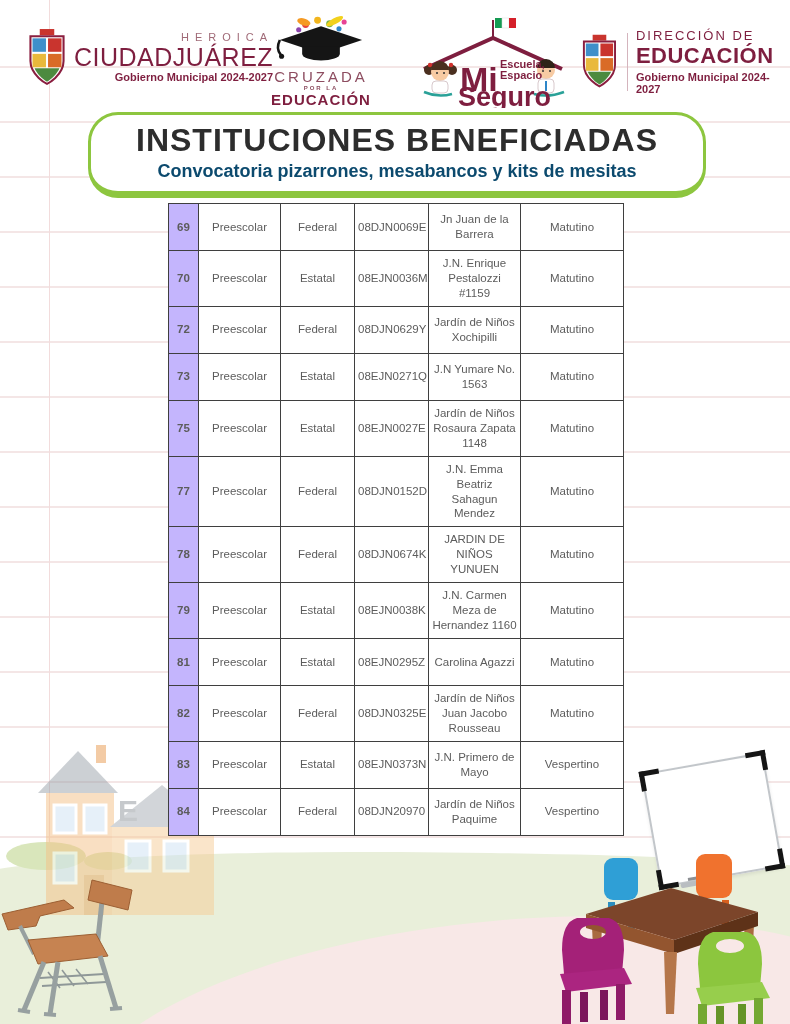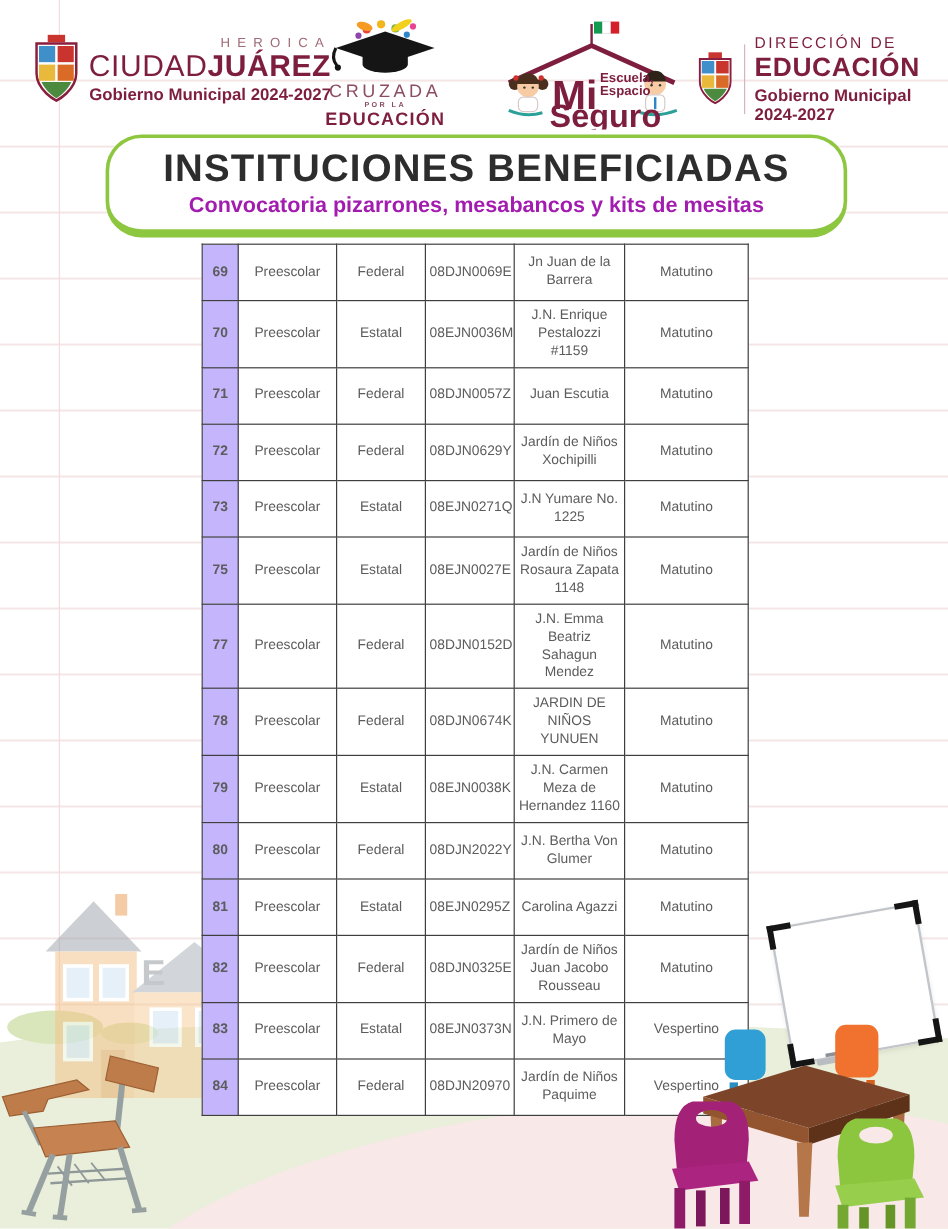--- a/index.html
+++ b/index.html
@@ -19,37 +19,37 @@
   .bush.b1{left:6px;top:842px;width:80px;height:28px;}
   .bush.b2{left:84px;top:852px;width:48px;height:18px;}
   .building{position:absolute;left:30px;top:735px;opacity:.5;}
   
   .logo{position:absolute;display:flex;align-items:center;color:var(--maroon);}
   .logo-cj{left:26px;top:28px;}
   .logo-cj .txt{margin-left:6px;line-height:1.05;text-align:right;}
   .heroica{font-size:11px;letter-spacing:6px;font-weight:500;color:#a06a77;}
   .cjline{font-size:25px;letter-spacing:.5px;}
   .cjline .lite{font-weight:300;}
-  .cjline .bold{font-weight:700;}
-  .gobline{font-size:14px;font-weight:700;margin-top:2px;}
+  .cjline .bold{font-weight:400;}
+  .gobline{font-size:11px;font-weight:700;margin-top:2px;}
   .logo-cruzada{left:246px;top:14px;width:150px;flex-direction:column;text-align:right;}
   .cruzada-t1{font-size:15px;letter-spacing:3px;font-weight:500;color:#8d4d60;margin-top:2px;}
   .cruzada-t2{font-size:6px;letter-spacing:2px;font-weight:700;color:#8d4d60;}
   .cruzada-t3{font-size:15px;font-weight:800;letter-spacing:1px;}
   .logo-mies{left:418px;top:12px;}
   .logo-dir{left:580px;top:28px;}
   .logo-dir .divider{width:1px;height:58px;background:#d4b4bd;margin:0 8px;}
   .dir1{font-size:13px;letter-spacing:2px;font-weight:500;}
   .dir2{font-size:22px;font-weight:800;letter-spacing:.5px;}
   
   .banner{position:absolute;left:88px;top:112px;width:612px;height:76px;background:#fff;
           border:3px solid var(--green);border-bottom:7px solid var(--green);border-radius:30px;
           display:flex;flex-direction:column;align-items:center;justify-content:center;}
   .banner .t{font-size:32px;font-weight:800;letter-spacing:1px;color:#2d2d2d;line-height:1.05;}
-  .banner .s{font-size:18px;font-weight:700;color:#a21caf;margin-top:3px;}
+  .banner .s{font-size:18px;font-weight:700;color:#0c4a6e;margin-top:3px;}
   
   table.benef{position:absolute;left:168px;top:203px;width:455px;border-collapse:collapse;
               background:#fff;table-layout:fixed;}
   table.benef td{border:1.4px solid #3f3f3f;text-align:center;vertical-align:middle;
                  font-size:11.5px;color:#5c5c5c;padding:5px 3px;line-height:1.3;height:36px;}
   td.c-num{background:#c4b5fd;font-weight:700;font-size:12px;color:#1d1d1d;}
   td.c-cct{font-size:10.5px;color:#6f6f6f;}
   td.c-name{color:#4f4f4f;}
   
   .whiteboard{position:absolute;left:650px;top:762px;width:120px;height:112px;background:#fff;
@@ -202,44 +202,36 @@
 
     <tr>
       <td class="c-num">70</td>
       <td>Preescolar</td>
       <td>Estatal</td>
       <td class="c-cct">08EJN0036M</td>
       <td class="c-name">J.N. Enrique Pestalozzi #1159</td>
       <td>Matutino</td>
     </tr>
 
-    <tr>
-      <td class="c-num">71</td>
-      <td>Preescolar</td>
-      <td>Federal</td>
-      <td class="c-cct">08DJN0057Z</td>
-      <td class="c-name">Juan Escutia</td>
-      <td>Matutino</td>
-    </tr>
 
     <tr>
       <td class="c-num">72</td>
       <td>Preescolar</td>
       <td>Federal</td>
       <td class="c-cct">08DJN0629Y</td>
       <td class="c-name">Jardín de Niños Xochipilli</td>
       <td>Matutino</td>
     </tr>
 
     <tr>
       <td class="c-num">73</td>
       <td>Preescolar</td>
       <td>Estatal</td>
       <td class="c-cct">08EJN0271Q</td>
-      <td class="c-name">J.N Yumare No. 1225</td>
+      <td class="c-name">J.N Yumare No. 1563</td>
       <td>Matutino</td>
     </tr>
 
 
     <tr>
       <td class="c-num">75</td>
       <td>Preescolar</td>
       <td>Estatal</td>
       <td class="c-cct">08EJN0027E</td>
       <td class="c-name">Jardín de Niños Rosaura Zapata 1148</td>
@@ -267,28 +259,20 @@
 
     <tr>
       <td class="c-num">79</td>
       <td>Preescolar</td>
       <td>Estatal</td>
       <td class="c-cct">08EJN0038K</td>
       <td class="c-name">J.N. Carmen Meza de Hernandez 1160</td>
       <td>Matutino</td>
     </tr>
 
-    <tr>
-      <td class="c-num">80</td>
-      <td>Preescolar</td>
-      <td>Federal</td>
-      <td class="c-cct">08DJN2022Y</td>
-      <td class="c-name">J.N. Bertha Von Glumer</td>
-      <td>Matutino</td>
-    </tr>
 
     <tr>
       <td class="c-num">81</td>
       <td>Preescolar</td>
       <td>Estatal</td>
       <td class="c-cct">08EJN0295Z</td>
       <td class="c-name">Carolina Agazzi</td>
       <td>Matutino</td>
     </tr>
 

